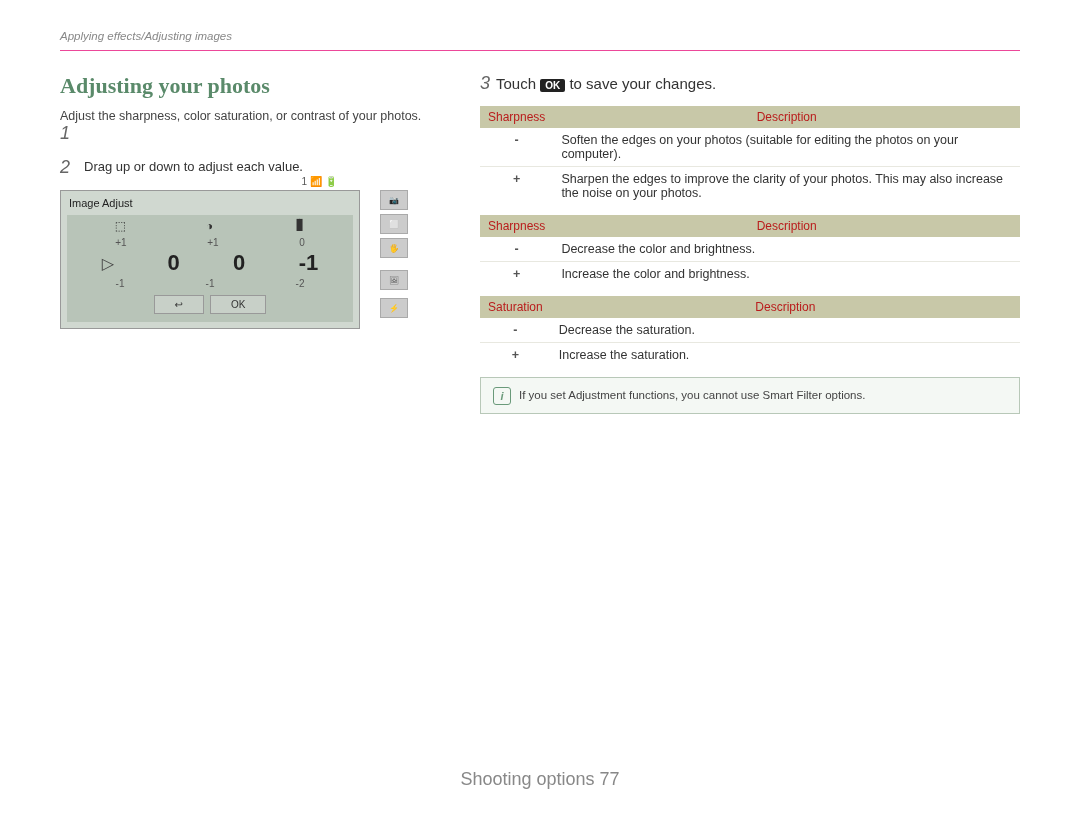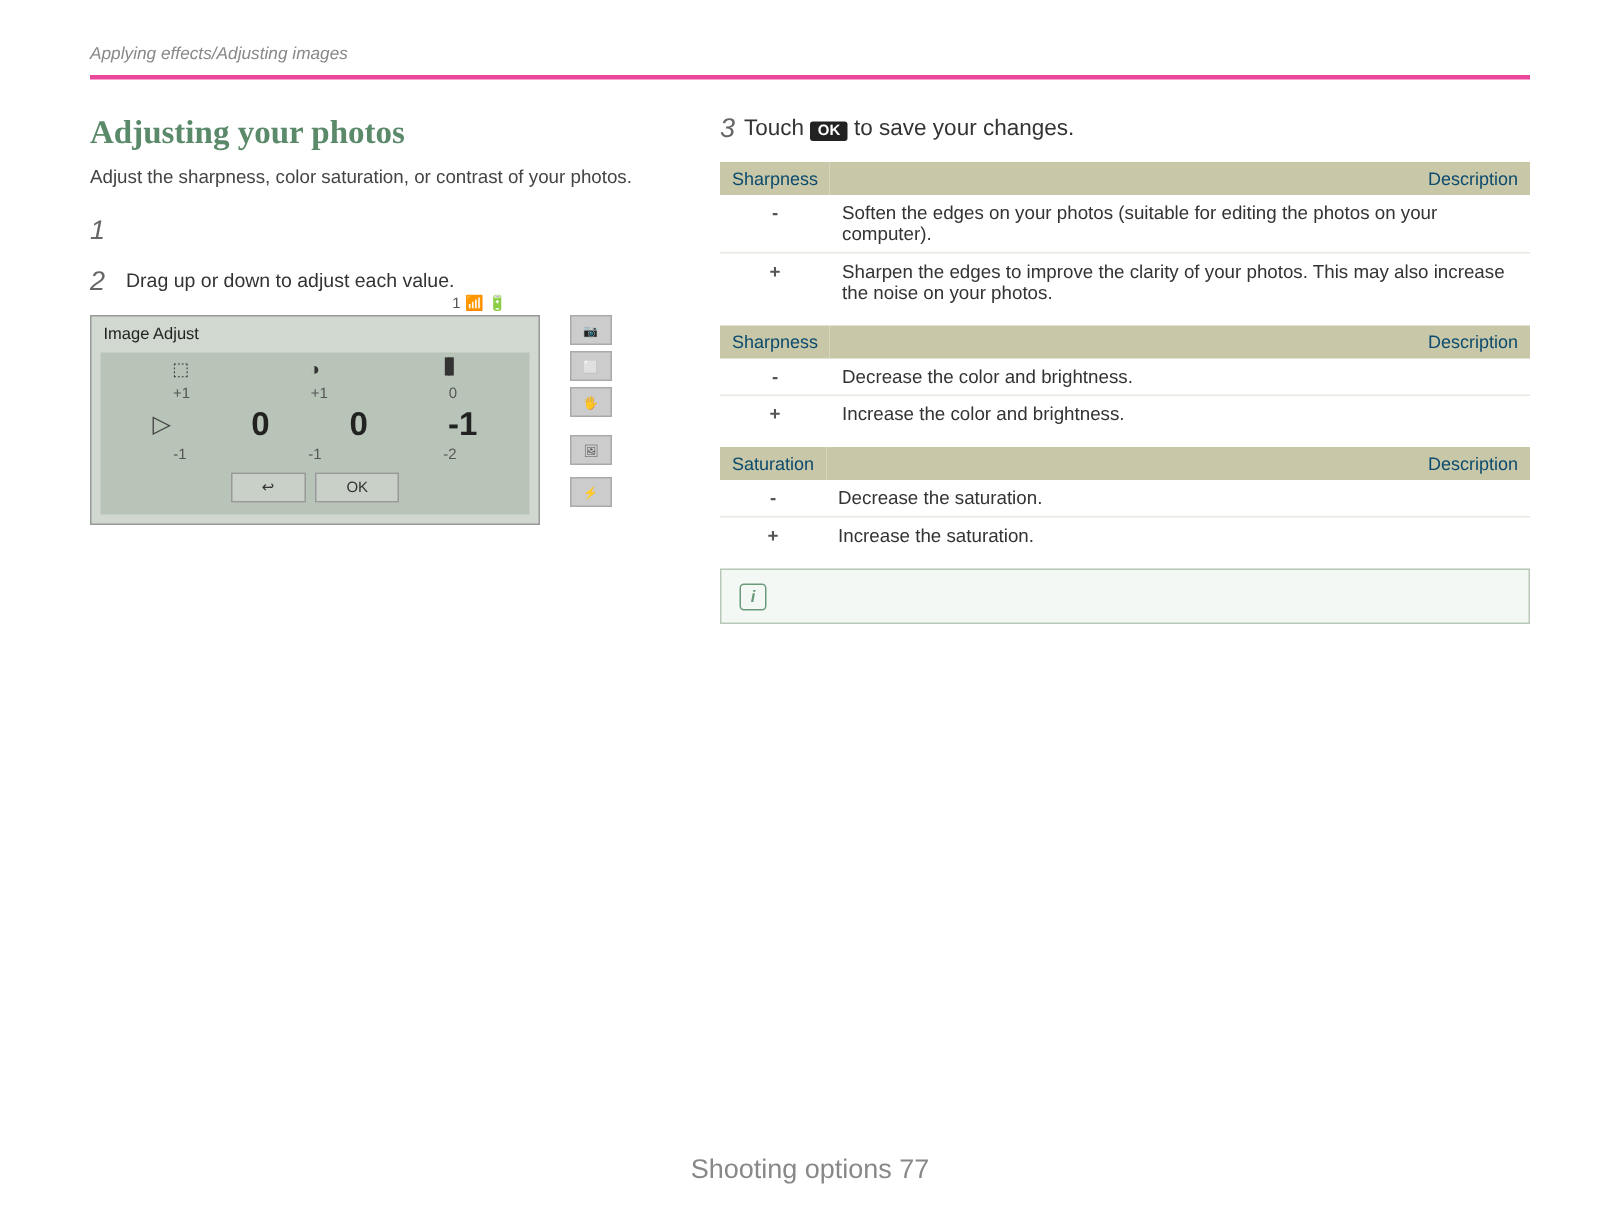--- a/index.html
+++ b/index.html
@@ -18,21 +18,21 @@
       width: 1080px;
       height: 815px;
       padding: 30px 60px 30px 60px;
       position: relative;
     }
 
     
     .breadcrumb {
       font-size: 11.5px;
       color: #888;
-      border-bottom: 3px solid #ec4899;
+      border-bottom: 1px solid #ec4899;
       padding-bottom: 8px;
       margin-bottom: 22px;
       font-style: italic;
     }
 
     
     .content-row {
       display: flex;
       gap: 40px;
       align-items: flex-start;
@@ -52,21 +52,20 @@
       font-size: 22px;
       font-weight: bold;
       color: #5a8a6a;
       margin-bottom: 10px;
       font-family: Liberation Serif, serif;
     }
 
     .section-intro {
       font-size: 12.5px;
       color: #444;
-      margin-bottom: 18px;
     }
 
     
     .step {
       display: flex;
       gap: 8px;
       margin-bottom: 12px;
       align-items: flex-start;
     }
 
@@ -282,24 +281,24 @@
     
     .adjust-table {
       width: 100%;
       border-collapse: collapse;
       margin-bottom: 10px;
       font-size: 12.5px;
     }
 
     .adjust-table thead tr th {
       background: #c8c8a8;
-      color: #0c4a6e;
+      color: #b91c1c;
       font-weight: normal;
       padding: 4px 8px;
-      text-align: right;
+      text-align: center;
       font-size: 12px;
     }
 
     .adjust-table tbody tr td {
       padding: 5px 8px;
       vertical-align: top;
       border-bottom: 1px solid #e8e8e0;
       color: #333;
     }
 
@@ -496,20 +495,21 @@
           <tr>
             <td>+</td>
             <td>Increase the saturation.</td>
           </tr>
         </tbody>
       </table>
 
       <div class="note-box">
         <div class="note-icon">i</div>
         <div class="note-text">
+          <div>If you set Adjustment functions, you cannot use Smart Filter options.</div>
         </div>
       </div>
 
     </div>
   </div>
 
   <div class="page-footer">Shooting options  77</div>
 
 </div>
 

